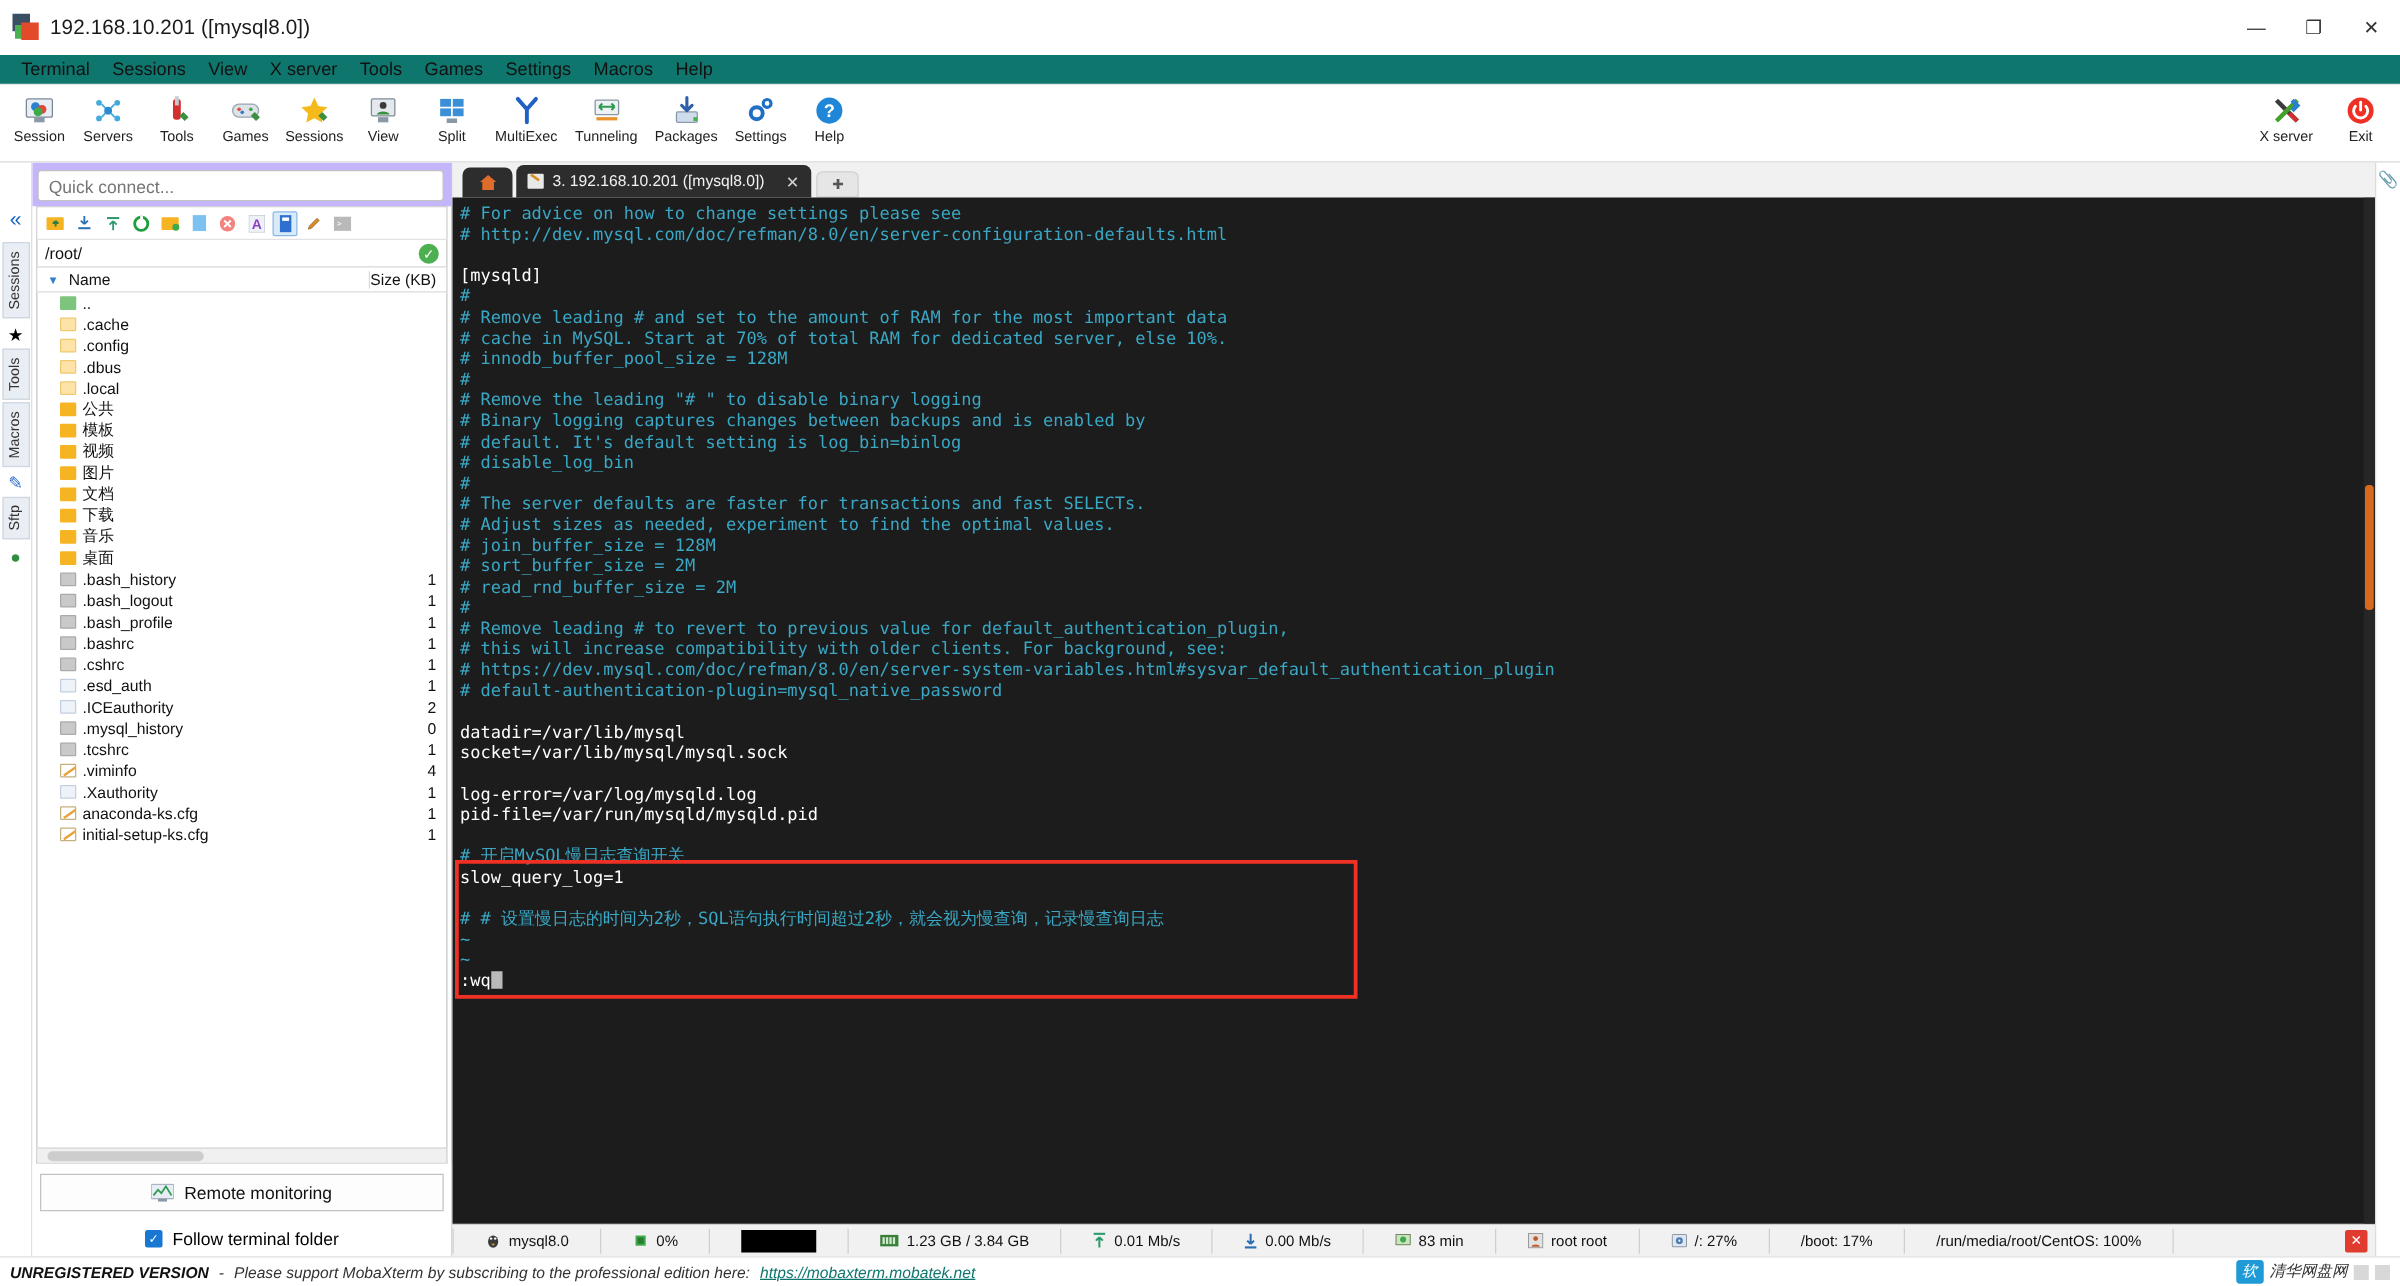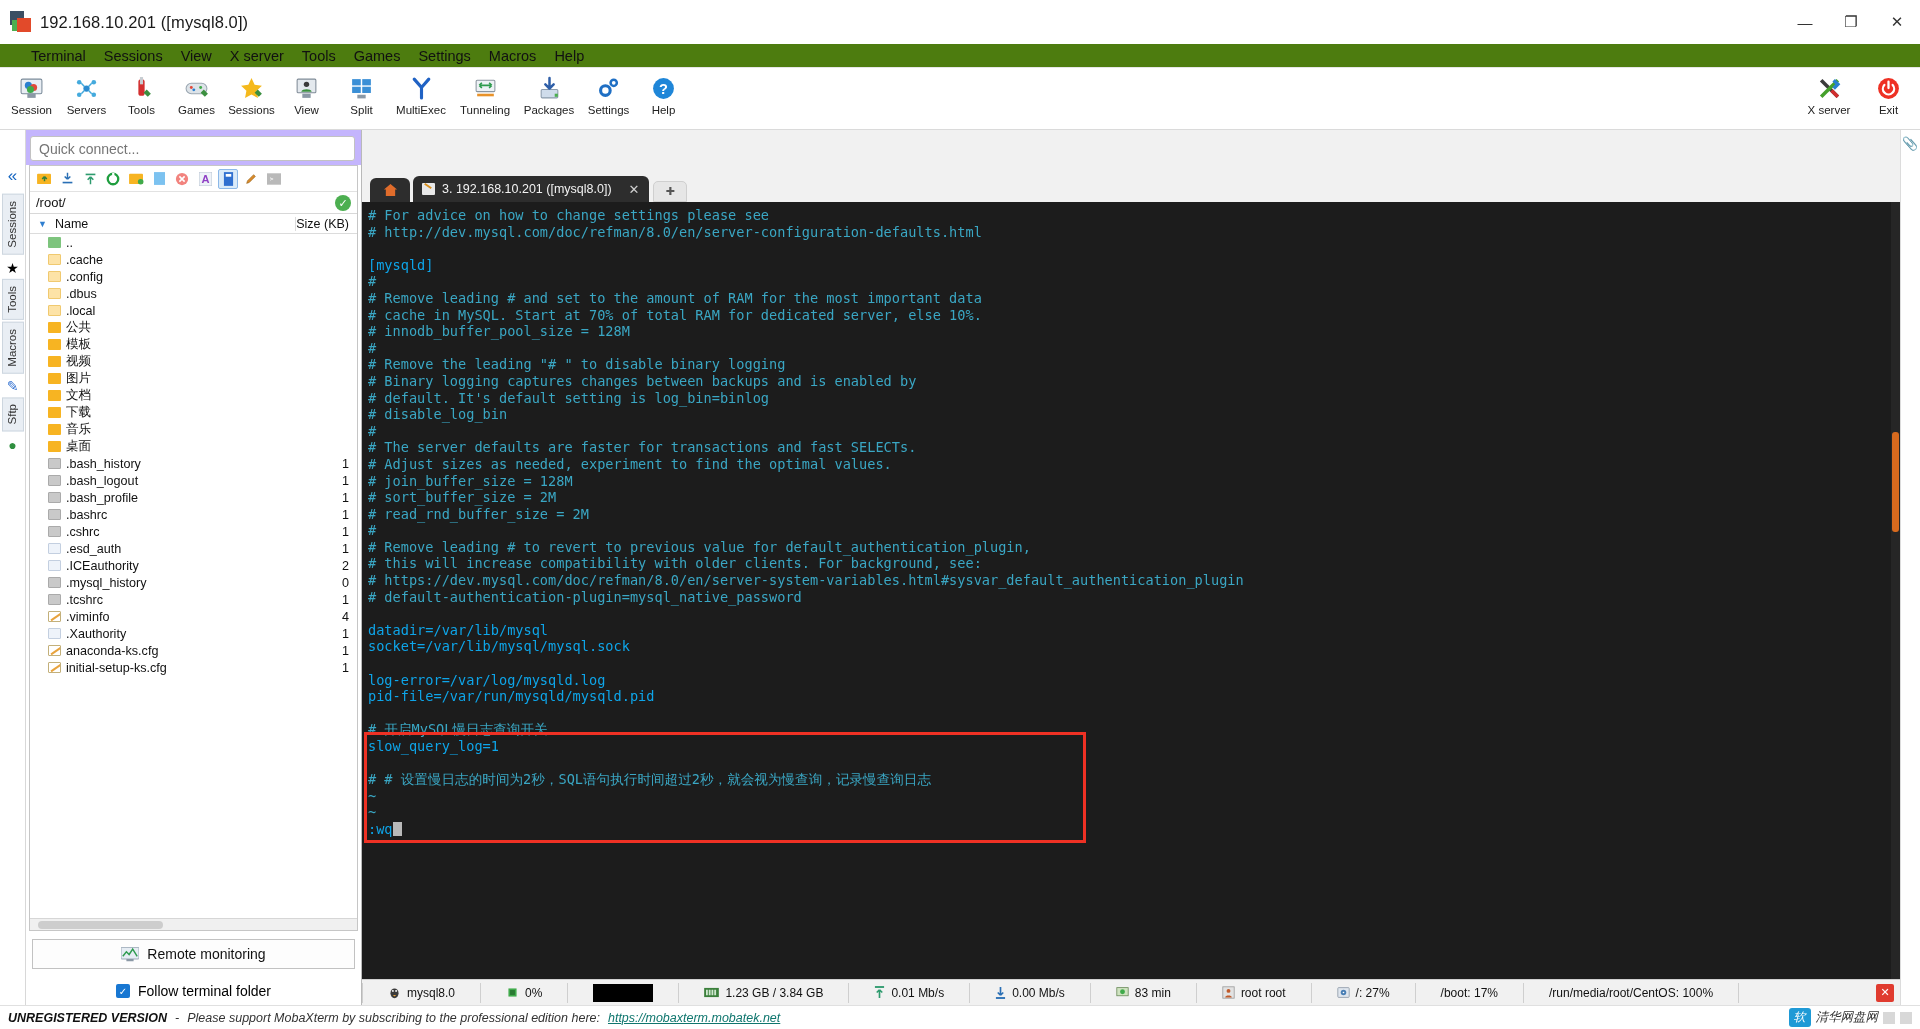--- a/index.html
+++ b/index.html
@@ -14,21 +14,21 @@
   .titlebar { height:44px; background:#fff; display:flex; align-items:center; padding-left:10px; flex:0 0 auto; }
   .tb-icon { width:22px; height:22px; margin-right:8px; position:relative; }
   .tb-icon .sq1{position:absolute;left:0;top:0;width:14px;height:14px;background:#3b4f63;}
   .tb-icon .sq2{position:absolute;left:7px;top:7px;width:14px;height:14px;background:#e24a2a;}
   .tb-icon .sq3{position:absolute;left:2px;top:9px;width:11px;height:11px;background:#4caf50;}
   .tb-title { font-size:16.5px; color:#1a1a1a; letter-spacing:0.1px;}
   .win-btns { margin-left:auto; display:flex; height:44px;}
   .win-btn { width:46px; height:44px; display:flex; align-items:center; justify-content:center; color:#333; font-size:15px;}
 
   
-  .menubar { height:24px; background:#4d7c0f; display:flex; align-items:center; padding-left:22px; border-bottom:1px solid #e6e6e6; flex:0 0 auto;}
+  .menubar { height:24px; background:#0f766e; display:flex; align-items:center; padding-left:8px; border-bottom:1px solid #e6e6e6; flex:0 0 auto;}
   .menu-item { font-size:14.5px; color:#111; padding:2px 9px; cursor:default;}
 
   
   .toolbar { height:62px; background:#fff; display:flex; align-items:flex-start; padding:3px 4px 0 4px; border-bottom:1px solid #dadada; flex:0 0 auto; position:relative;}
   .tool { width:55px; display:flex; flex-direction:column; align-items:center; padding-top:2px; cursor:default;}
   .tool .ic { height:30px; display:flex; align-items:center; justify-content:center; font-size:21px;}
   .tool .lb { font-size:11.5px; color:#222; margin-top:1px; white-space:nowrap;}
   .tool.wide{width:64px;}
   .toolbar-right{ margin-left:auto; display:flex;}
 
@@ -71,31 +71,31 @@
   .ic-cfg:after{content:"";position:absolute;left:1px;top:4px;width:12px;height:2px;background:#e8a33d;transform:rotate(-35deg);}
   .sb-hscroll{ height:12px; background:#f0f0f0; border-top:1px solid #d6d6d6; position:relative;}
   .sb-hscroll .thumb{ position:absolute; left:8px; top:2px; width:125px; height:8px; background:#cdcdcd; border-radius:4px;}
   .sb-footer{ padding:8px 6px 6px 6px; background:#fff;}
   .remote-btn{ height:30px; border:1px solid #c2c2c2; border-radius:0; display:flex; align-items:center; justify-content:center; gap:8px; font-size:14px; color:#111; background:#fdfdfd;}
   .follow-row{ display:flex; align-items:center; justify-content:center; gap:8px; margin-top:14px; font-size:14px;}
   .cbx{ width:14px;height:14px;background:#1877d2; border-radius:2px; color:#fff; font-size:10px; display:flex; align-items:center; justify-content:center;}
 
   
   .termcol{ flex:1 1 auto; display:flex; flex-direction:column; min-width:0; background:#f1f1f1;}
-  .tabstrip{ height:28px; display:flex; align-items:flex-end; padding-left:8px; background:#f1f1f1;margin-top:44px;}
+  .tabstrip{ height:28px; display:flex; align-items:flex-end; padding-left:8px; background:#f1f1f1;}
   .tab-home{ width:40px; height:24px; background:#2d2d2d; border-radius:6px 6px 0 0; display:flex; align-items:center; justify-content:center; color:#e06c2b; font-size:13px;}
   .tab-active{ height:26px; background:#2d2d2d; border-radius:6px 6px 0 0; display:flex; align-items:center; gap:7px; padding:0 10px 0 9px; color:#f2f2f2; font-size:12.5px; margin-left:3px;}
   .tab-close{ color:#cfcfcf; font-size:13px; margin-left:10px;}
   .tab-plus{ width:34px;height:21px; background:#e6e6e6; border:1px solid #cfcfcf; border-radius:5px 5px 0 0; display:flex;align-items:center;justify-content:center; font-size:11px; color:#555; margin-left:4px;}
   .tabicon{ width:13px;height:12px;background:#e8e8e8; position:relative; border-radius:1px;}
   .tabicon:after{content:"";position:absolute;left:2px;top:2px;width:8px;height:2px;background:#d89020;transform:rotate(35deg);}
 
   .terminal{ flex:1 1 auto; background:#1c1c1c; position:relative; overflow:hidden;
              font-family:"DejaVu Sans Mono","Liberation Mono",monospace; font-size:13.6px; line-height:16.6px; padding:5px 0 0 6px; min-height:0;}
-  .tline{ white-space:pre; color:#0ea5e9;}
+  .tline{ white-space:pre; color:#ffffff;}
   .tline.c{ color:#3aa7c4;}
   .cursor{ display:inline-block; width:9px; height:14px; background:#b9b9b9; vertical-align:-2px;}
   .redbox{ position:absolute; border:3px solid #ee3124; pointer-events:none;}
   .term-scroll{ position:absolute; right:0; top:0; width:9px; height:100%; background:#262626;}
   .term-scroll .th{ position:absolute; right:1px; top:230px; width:7px; height:100px; background:#d76a1e; border-radius:3px;}
 
   
   .statusbar{ height:26px; background:#f1f1f1; display:flex; align-items:center; border-top:1px solid #d0d0d0; font-size:12px; color:#111;}
   .st-item{ display:flex; align-items:center; gap:6px; padding:0 25px; height:20px; border-right:1px solid #cfcfcf; white-space:nowrap;}
   .st-item:first-child{border-left:1px solid #cfcfcf;}

